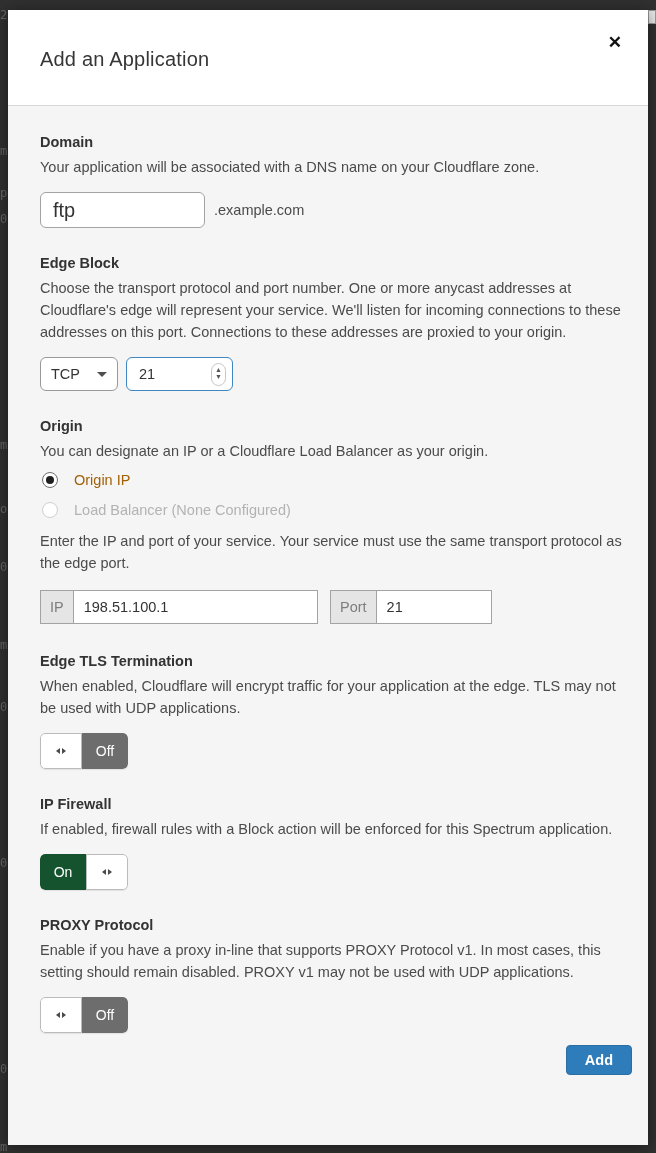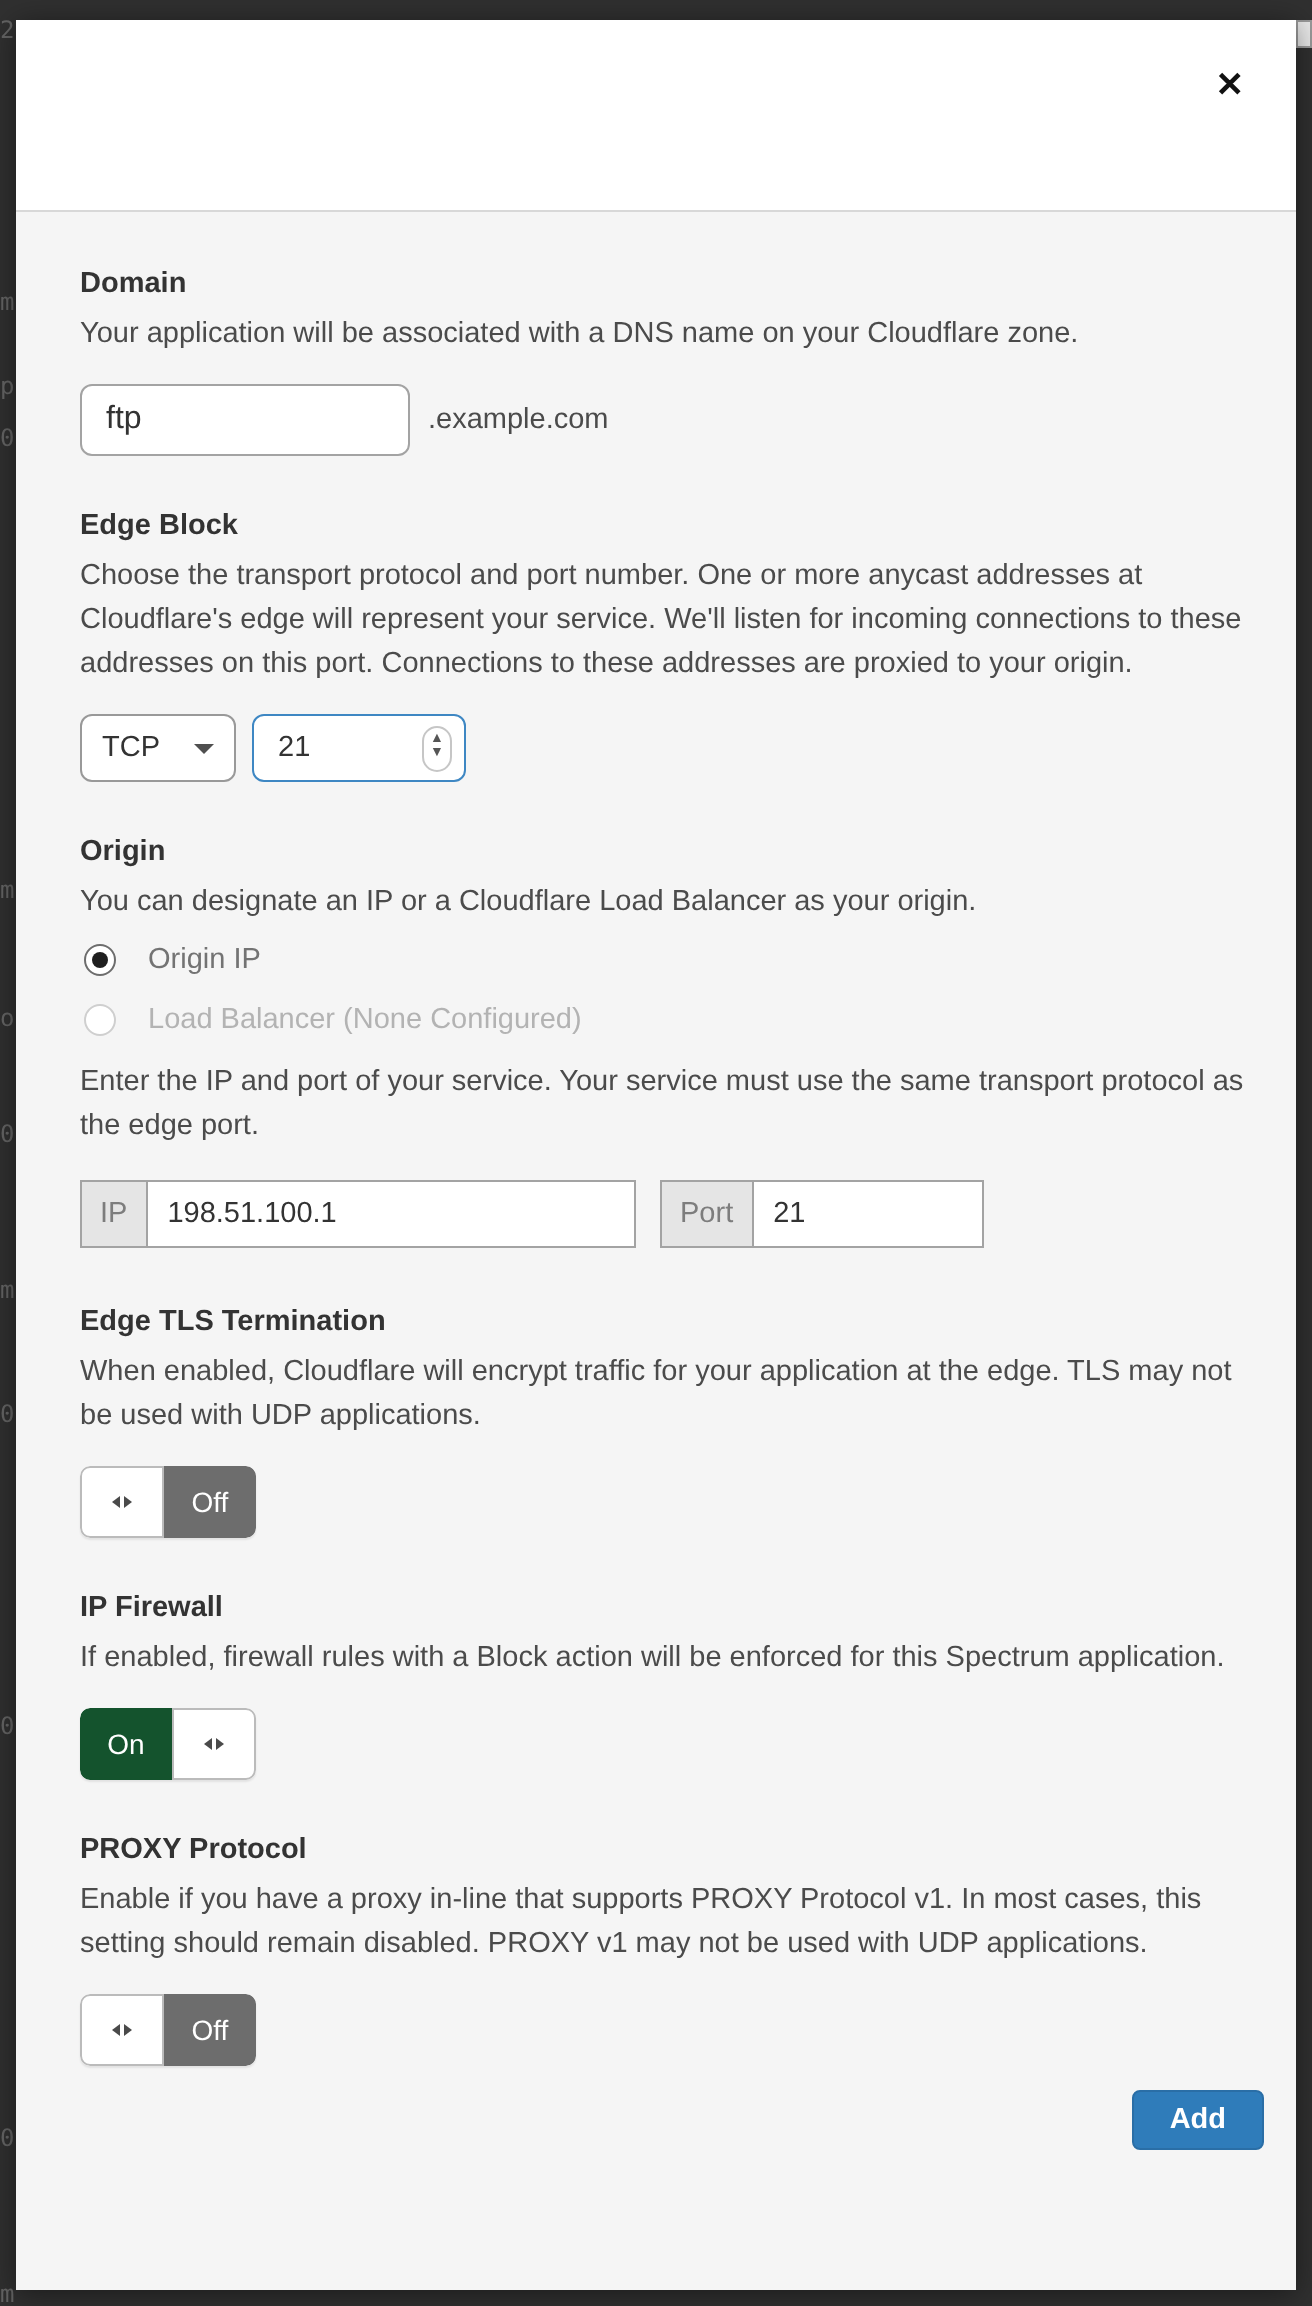--- a/index.html
+++ b/index.html
@@ -81,21 +81,21 @@
     color: #4b4b4b;
     margin-bottom: 14px;
   }
   
   .text-input {
     height: 36px;
     background: #fff;
     border: 1px solid #a3a3a3;
     border-radius: 6px;
     font-family: "Liberation Sans", sans-serif;
-    font-size: 16px;
+    font-size: 20px;
     color: #333;
     padding: 0 12px;
     outline: none;
   }
   .domain-row { display: flex; align-items: center; }
   .domain-input { width: 165px; }
   .domain-suffix { margin-left: 9px; color: #4b4b4b; }
 
   .port-row { display: flex; align-items: center; gap: 8px; }
   .select {
@@ -166,21 +166,21 @@
   }
   .radio.checked::after {
     content: "";
     position: absolute;
     left: 3px; top: 3px;
     width: 8px; height: 8px;
     border-radius: 50%;
     background: #1f1f1f;
   }
   .radio.disabled { border-color: #cfcfcf; cursor: default; }
-  .radio-label { color: #737373; }
+  .radio-label { color: #a16207; }
   .radio-row.disabled .radio-label { color: #b3b3b3; }
 
   .ip-desc { line-height: 22px; margin: 4px 0 16px 0; }
   .ip-port-row { display: flex; gap: 12px; }
   .prefix-group {
     display: flex; align-items: stretch;
     background: #fff;
     border: 1px solid #a3a3a3;
     height: 34px;
   }
@@ -271,20 +271,21 @@
 <span class="backdrop-frag" style="top:560px;">0</span>
 <span class="backdrop-frag" style="top:700px;">0</span>
 <span class="backdrop-frag" style="top:638px;">m</span>
 <span class="backdrop-frag" style="top:856px;">0</span>
 <span class="backdrop-frag" style="top:1062px;">0</span>
 <span class="backdrop-frag" style="top:1140px;">m</span>
 <div class="backdrop-box"></div>
 
 <div class="modal">
   <div class="modal-header">
+    <div class="modal-title">Add an Application</div>
     <button class="close-btn">✕</button>
   </div>
 
   <div class="modal-body">
 
     <div class="section">
       <div class="sec-heading">Domain</div>
       <div class="sec-desc">Your application will be associated with a DNS name on your Cloudflare zone.</div>
       <div class="domain-row">
         <input class="text-input domain-input" type="text" value="ftp" style="">

